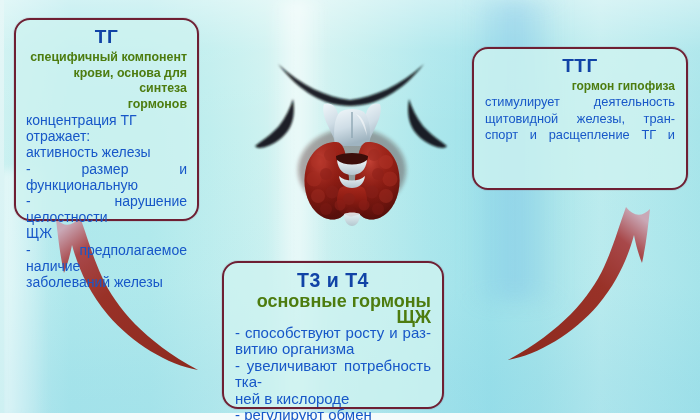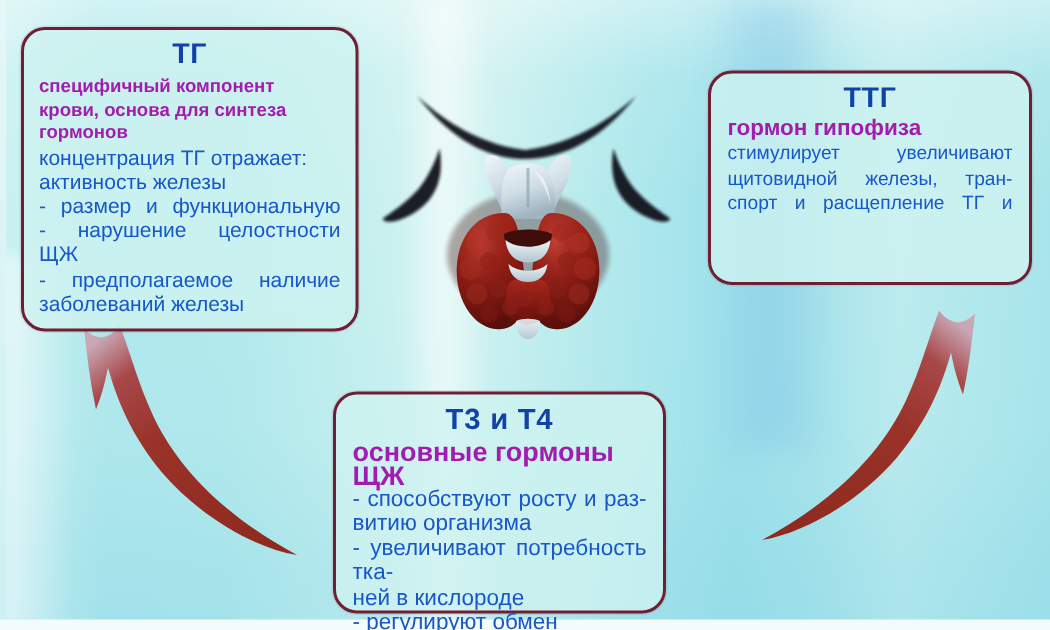--- a/index.html
+++ b/index.html
@@ -87,45 +87,45 @@
     background: rgba(206,242,240,0.80);
     box-shadow: 0 0 0 1px rgba(120,40,60,0.10);
   }
   .box .title {
     text-align: center;
     font-weight: bold;
     color: #1143a6;
     letter-spacing: .5px;
   }
   .box .subtitle {
-    text-align: left;
+    text-align: right;
     font-weight: bold;
-    color: #a21caf;
+    color: #4d7c0f;
   }
   .box .line {
     color: #1757c8;
   }
   .just { text-align: justify; text-align-last: justify; }
 
   
   #box-tg {
-    left: 14px; top: 18px; width: 225px; height: 203px;
+    left: 14px; top: 18px; width: 185px; height: 203px;
     padding: 6px 10px 16px 10px;
   }
   #box-tg .title { font-size: 19px; line-height: 22px; margin-bottom: 2px; }
   #box-tg .subtitle { font-size: 12.4px; line-height: 15.5px; }
   #box-tg .line { font-size: 14px; line-height: 16.2px; }
 
   
   #box-ttg {
     left: 472px; top: 47px; width: 216px; height: 143px;
     padding: 6px 11px 4px 11px;
   }
   #box-ttg .title { font-size: 19px; line-height: 22px; margin-bottom: 1px; }
-  #box-ttg .subtitle { font-size: 15px; line-height: 16px; }
+  #box-ttg .subtitle { font-size: 12px; line-height: 16px; }
   #box-ttg .line { font-size: 12.8px; line-height: 16.6px; }
 
   
   #box-t34 {
     left: 222px; top: 261px; width: 222px; height: 148px;
     padding: 6px 11px 4px 11px;
   }
   #box-t34 .title { font-size: 19.5px; line-height: 23px; margin-bottom: 1px; }
   #box-t34 .subtitle { font-size: 18px; line-height: 16px; }
   #box-t34 .line { font-size: 15px; line-height: 16.4px; }
@@ -308,21 +308,21 @@
     <div class="line just">- размер и функциональную</div>
     <div class="line just">- нарушение целостности</div>
     <div class="line">ЩЖ</div>
     <div class="line just">- предполагаемое наличие</div>
     <div class="line">заболеваний железы</div>
   </div>
 
   <div class="box" id="box-ttg">
     <div class="title">ТТГ</div>
     <div class="subtitle">гормон гипофиза</div>
-    <div class="line just">стимулирует увеличивают</div>
+    <div class="line just">стимулирует деятельность</div>
     <div class="line just">щитовидной железы, тран-</div>
     <div class="line just">спорт и расщепление ТГ и</div>
   </div>
 
   <div class="box" id="box-t34">
     <div class="title">Т3 и Т4</div>
     <div class="subtitle">основные гормоны ЩЖ</div>
     <div class="line just">- способствуют росту и раз-</div>
     <div class="line">витию организма</div>
     <div class="line just">- увеличивают потребность тка-</div>

